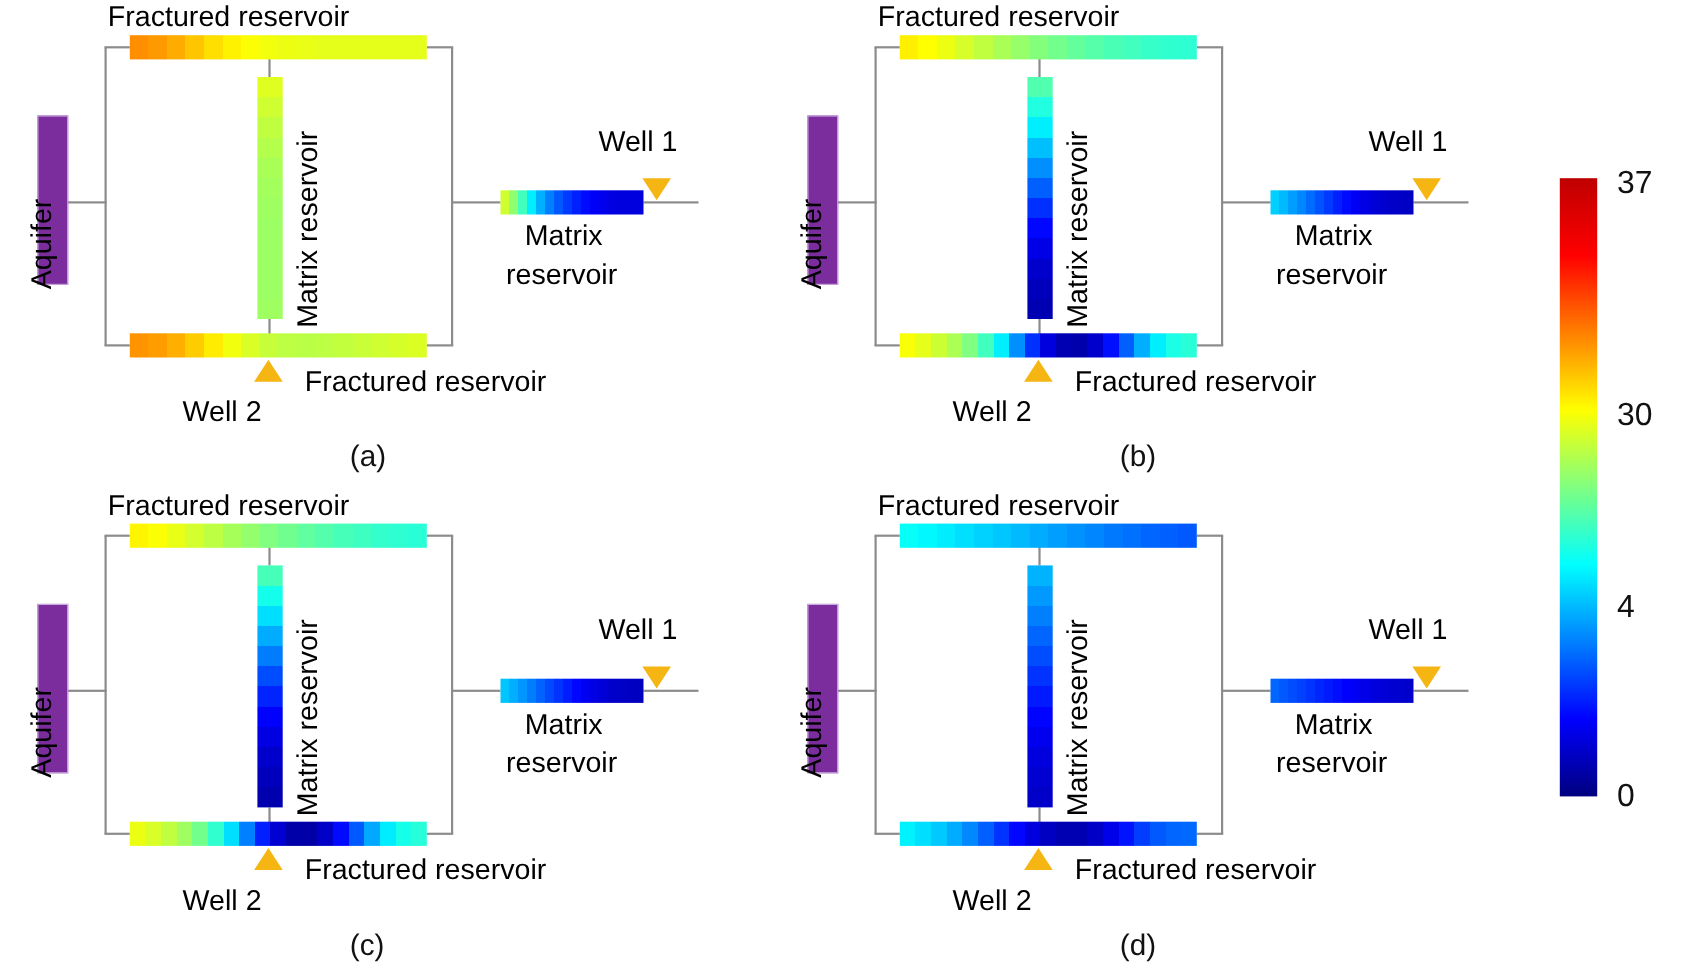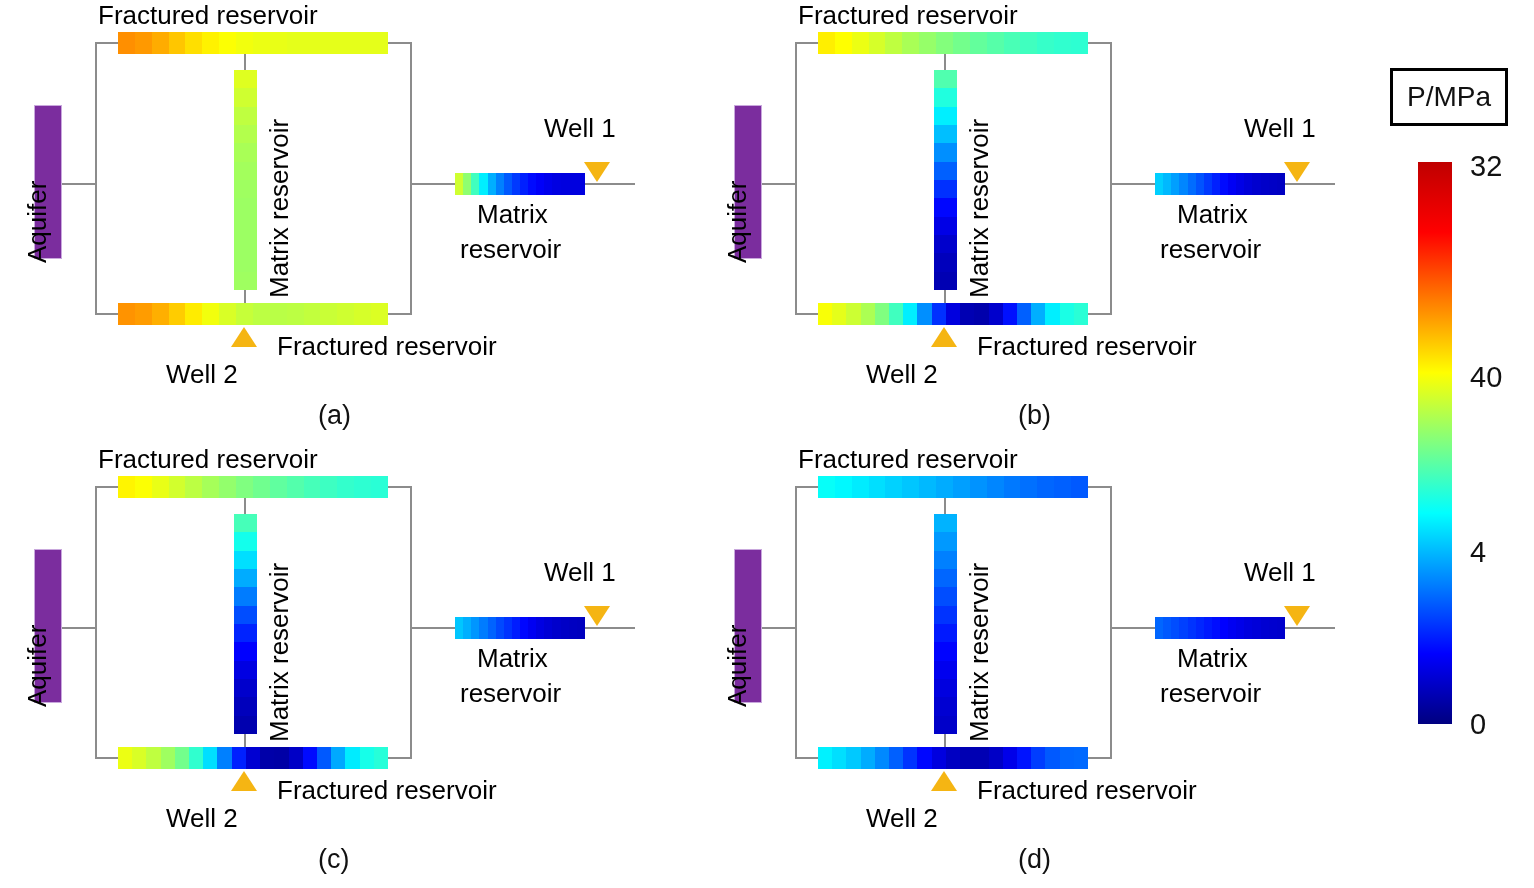--- a/index.html
+++ b/index.html
@@ -161,21 +161,18 @@
     <span class="lbl" style="left: 544px; top: 115px;">Well 1</span>
     <span class="lbl" style="left: 166px; top: 361px;">Well 2</span>
     <span class="lbl" style="left: 477px; top: 201px;">Matrix</span>
     <span class="lbl" style="left: 460px; top: 236px;">reservoir</span>
     <span class="lbl rot" style="left: 24px; top: 263px;">Aquifer</span>
     <span class="lbl rot" style="left: 266px; top: 298px;">Matrix reservoir</span>
     <span class="ptag" style="left: 318px; top: 400px;">(d)</span>
   </div>
 
 <div id="legend">
-  <div id="legend-box">
-    <span>P/MPa</span>
-  </div>
   <div id="legend-bar" style="background: linear-gradient(to top, rgb(0, 0, 128) 0%, rgb(0, 0, 143) 1.56%, rgb(0, 0, 159) 3.13%, rgb(0, 0, 175) 4.69%, rgb(0, 0, 191) 6.25%, rgb(0, 0, 207) 7.81%, rgb(0, 0, 223) 9.38%, rgb(0, 0, 239) 10.94%, rgb(0, 0, 255) 12.5%, rgb(0, 16, 255) 14.06%, rgb(0, 32, 255) 15.63%, rgb(0, 48, 255) 17.19%, rgb(0, 64, 255) 18.75%, rgb(0, 80, 255) 20.31%, rgb(0, 96, 255) 21.88%, rgb(0, 112, 255) 23.44%, rgb(0, 128, 255) 25%, rgb(0, 143, 255) 26.56%, rgb(0, 159, 255) 28.13%, rgb(0, 175, 255) 29.69%, rgb(0, 191, 255) 31.25%, rgb(0, 207, 255) 32.81%, rgb(0, 223, 255) 34.38%, rgb(0, 239, 255) 35.94%, rgb(0, 255, 255) 37.5%, rgb(16, 255, 239) 39.06%, rgb(32, 255, 223) 40.63%, rgb(48, 255, 207) 42.19%, rgb(64, 255, 191) 43.75%, rgb(80, 255, 175) 45.31%, rgb(96, 255, 159) 46.88%, rgb(112, 255, 143) 48.44%, rgb(128, 255, 128) 50%, rgb(143, 255, 112) 51.56%, rgb(159, 255, 96) 53.13%, rgb(175, 255, 80) 54.69%, rgb(191, 255, 64) 56.25%, rgb(207, 255, 48) 57.81%, rgb(223, 255, 32) 59.38%, rgb(239, 255, 16) 60.94%, rgb(255, 255, 0) 62.5%, rgb(255, 239, 0) 64.06%, rgb(255, 223, 0) 65.63%, rgb(255, 207, 0) 67.19%, rgb(255, 191, 0) 68.75%, rgb(255, 175, 0) 70.31%, rgb(255, 159, 0) 71.88%, rgb(255, 143, 0) 73.44%, rgb(255, 128, 0) 75%, rgb(255, 112, 0) 76.56%, rgb(255, 96, 0) 78.13%, rgb(255, 80, 0) 79.69%, rgb(255, 64, 0) 81.25%, rgb(255, 48, 0) 82.81%, rgb(255, 32, 0) 84.38%, rgb(255, 16, 0) 85.94%, rgb(255, 0, 0) 87.5%, rgb(247, 0, 0) 89.06%, rgb(239, 0, 0) 90.63%, rgb(231, 0, 0) 92.19%, rgb(223, 0, 0) 93.75%, rgb(215, 0, 0) 95.31%, rgb(207, 0, 0) 96.88%, rgb(199, 0, 0) 98.44%, rgb(191, 0, 0) 100%);"></div>
-  <span class="tick" style="top:92px;">32</span>
-  <span class="tick" style="top:303px;">40</span>
+  <span class="tick" style="top:92px;">37</span>
+  <span class="tick" style="top:303px;">30</span>
   <span class="tick" style="top:478px;">4</span>
   <span class="tick" style="top:650px;">0</span>
 </div>
 
 </body></html>

